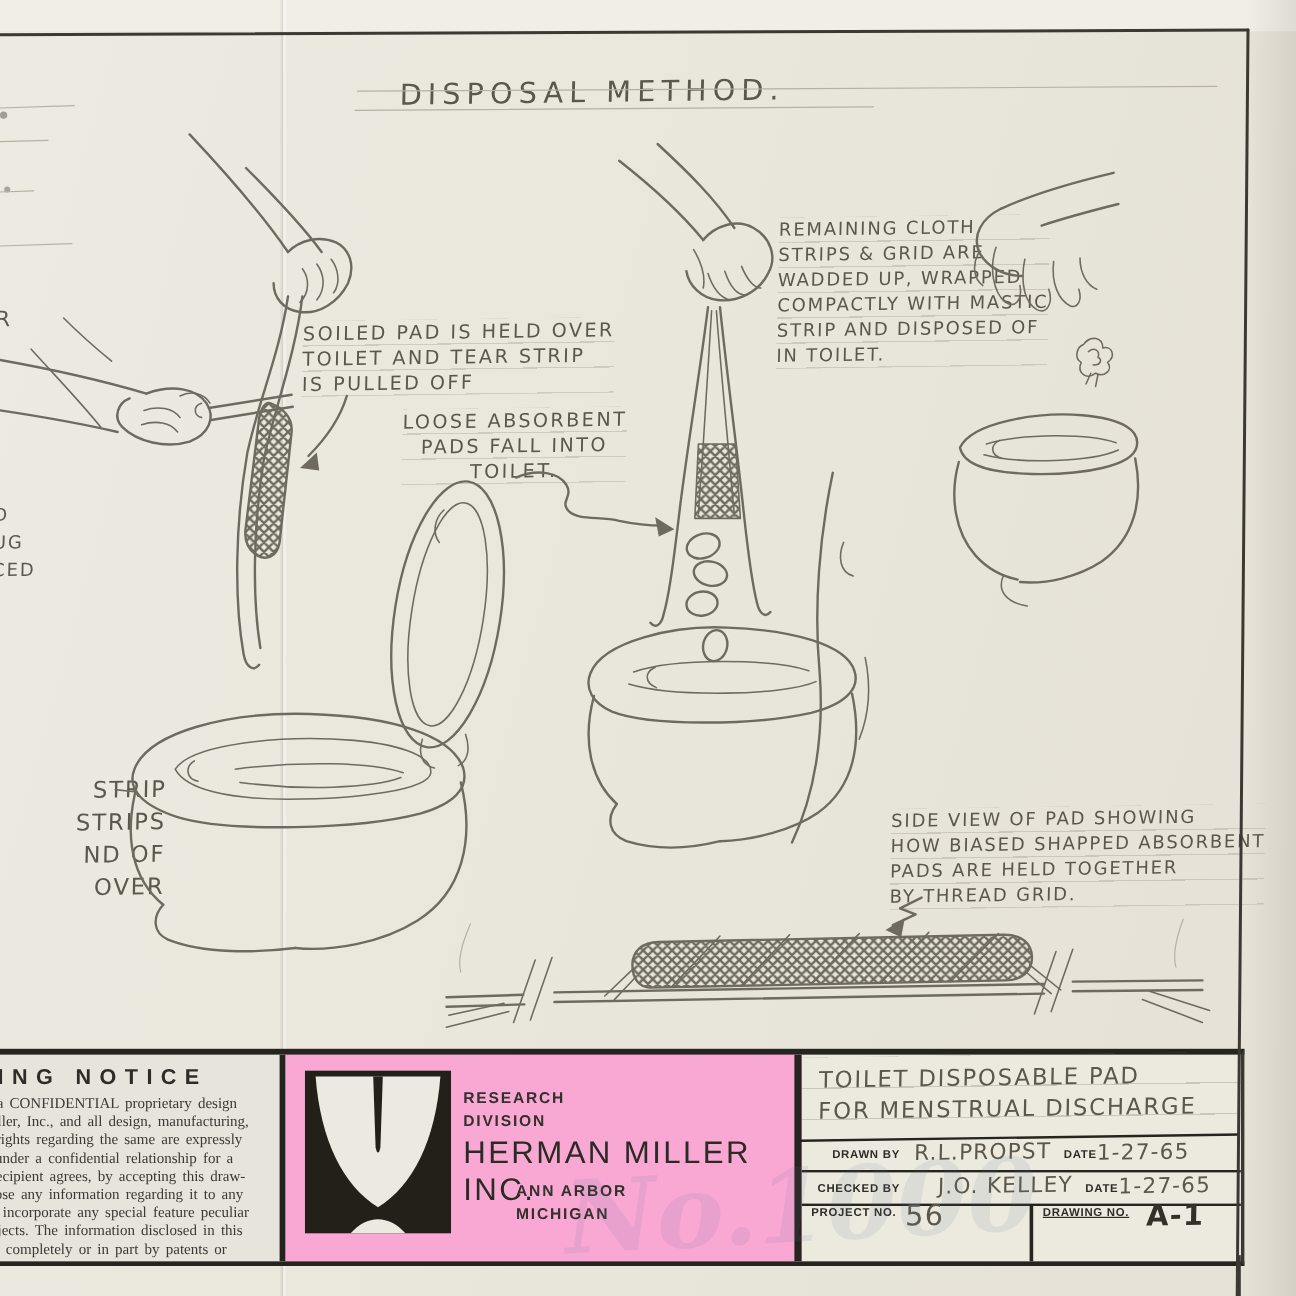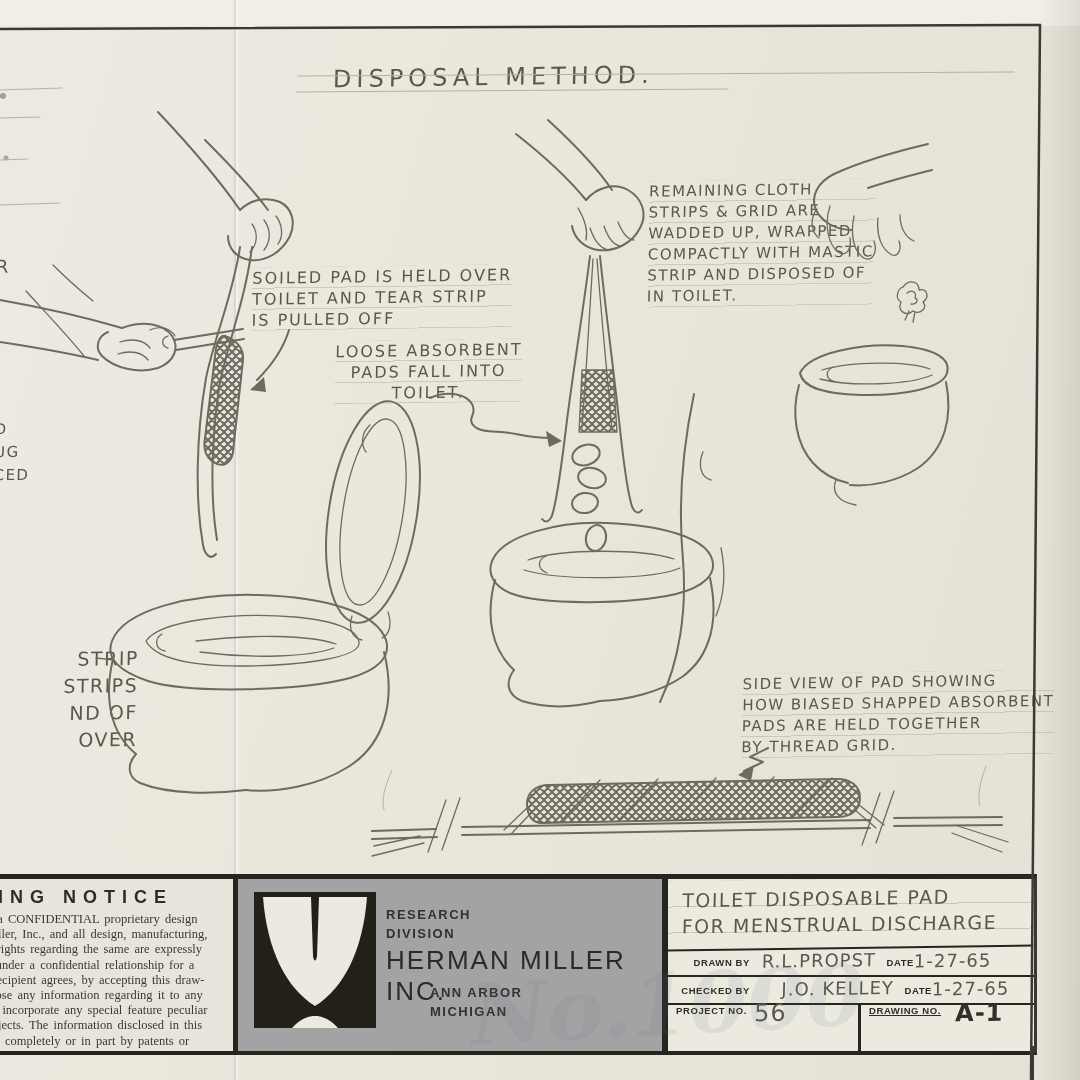--- a/index.html
+++ b/index.html
@@ -25,21 +25,21 @@
   .title{position:absolute;z-index:4;font-size:24px;letter-spacing:5px;line-height:34px;}
   .frag{position:absolute;z-index:4;font-size:19px;line-height:27px;text-align:right;}
   .band{position:absolute;left:0;top:874px;width:1034px;height:172px;z-index:3;
         background:#ebe8df;border-top:5px solid #26241f;border-bottom:4px solid #26241f;
         border-right:3px solid #3a3833;display:flex;}
   .notice{width:233px;border-right:5px solid #26241f;overflow:hidden;background:#e7e4db;position:relative;}
   .notice-inner{margin-left:-30px;width:268px;padding-top:8px;}
   .notice-h{font-weight:700;font-size:18px;letter-spacing:7px;color:#2e2c28;padding-left:4px;}
   .notice-b{font-family:"Liberation Serif",serif;font-size:12.5px;line-height:15.2px;color:#3b3935;
             white-space:pre-line;word-spacing:2px;padding-left:2px;margin-top:4px;}
-  .company{width:424px;border-right:6px solid #26241f;position:relative;background:#a3a3a3;}
+  .company{width:424px;border-right:6px solid #26241f;position:relative;background:#f9a8d4;}
   .logo{position:absolute;left:16px;top:13px;}
   .co-research{position:absolute;left:148px;top:26px;font-weight:700;font-size:13px;letter-spacing:1.5px;
                line-height:19px;color:#33312c;white-space:pre-line;}
   .co-name{position:absolute;left:148px;top:66px;font-weight:400;font-size:26px;letter-spacing:2px;color:#2c2a25;}
   .co-loc{position:absolute;left:148px;top:104px;font-weight:700;font-size:13px;letter-spacing:1.5px;
           line-height:19px;color:#33312c;white-space:pre-line;margin-left:44px;}
   .tblock{flex:1;display:flex;flex-direction:column;background:#eceadf;}
   .t-title{height:62px;border-bottom:2px solid #26241f;padding:6px 0 0 14px;font-size:19px;line-height:26px;}
   .t-title.ruled{background-image:repeating-linear-gradient(to bottom,transparent 0,transparent 25px,rgba(125,117,98,.3) 25px,rgba(125,117,98,.3) 26px);}
   .t-scale{height:20px;border-bottom:2px solid #26241f;padding:3px 0 0 8px;}

